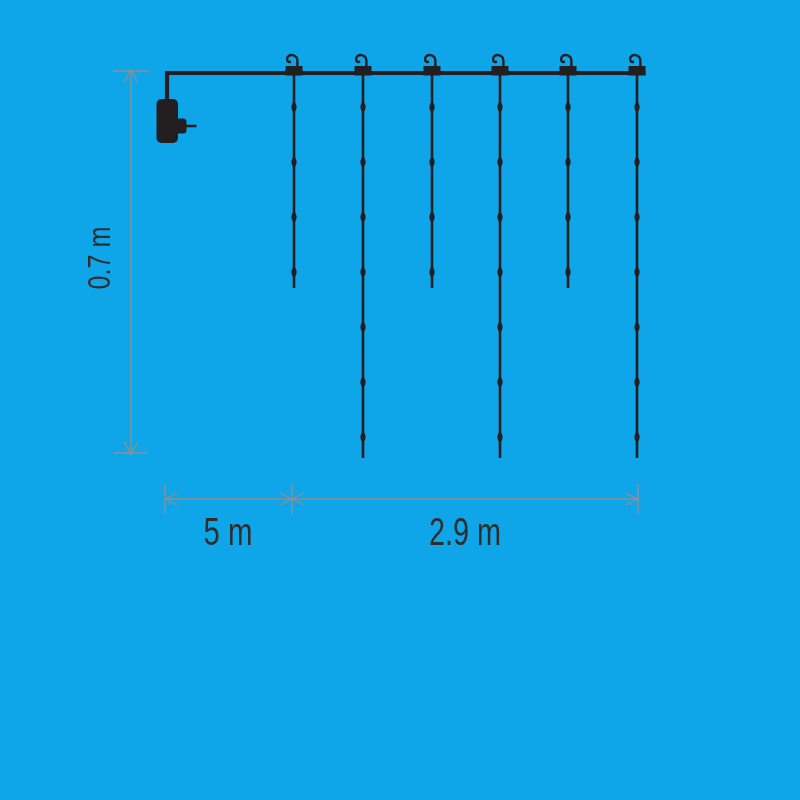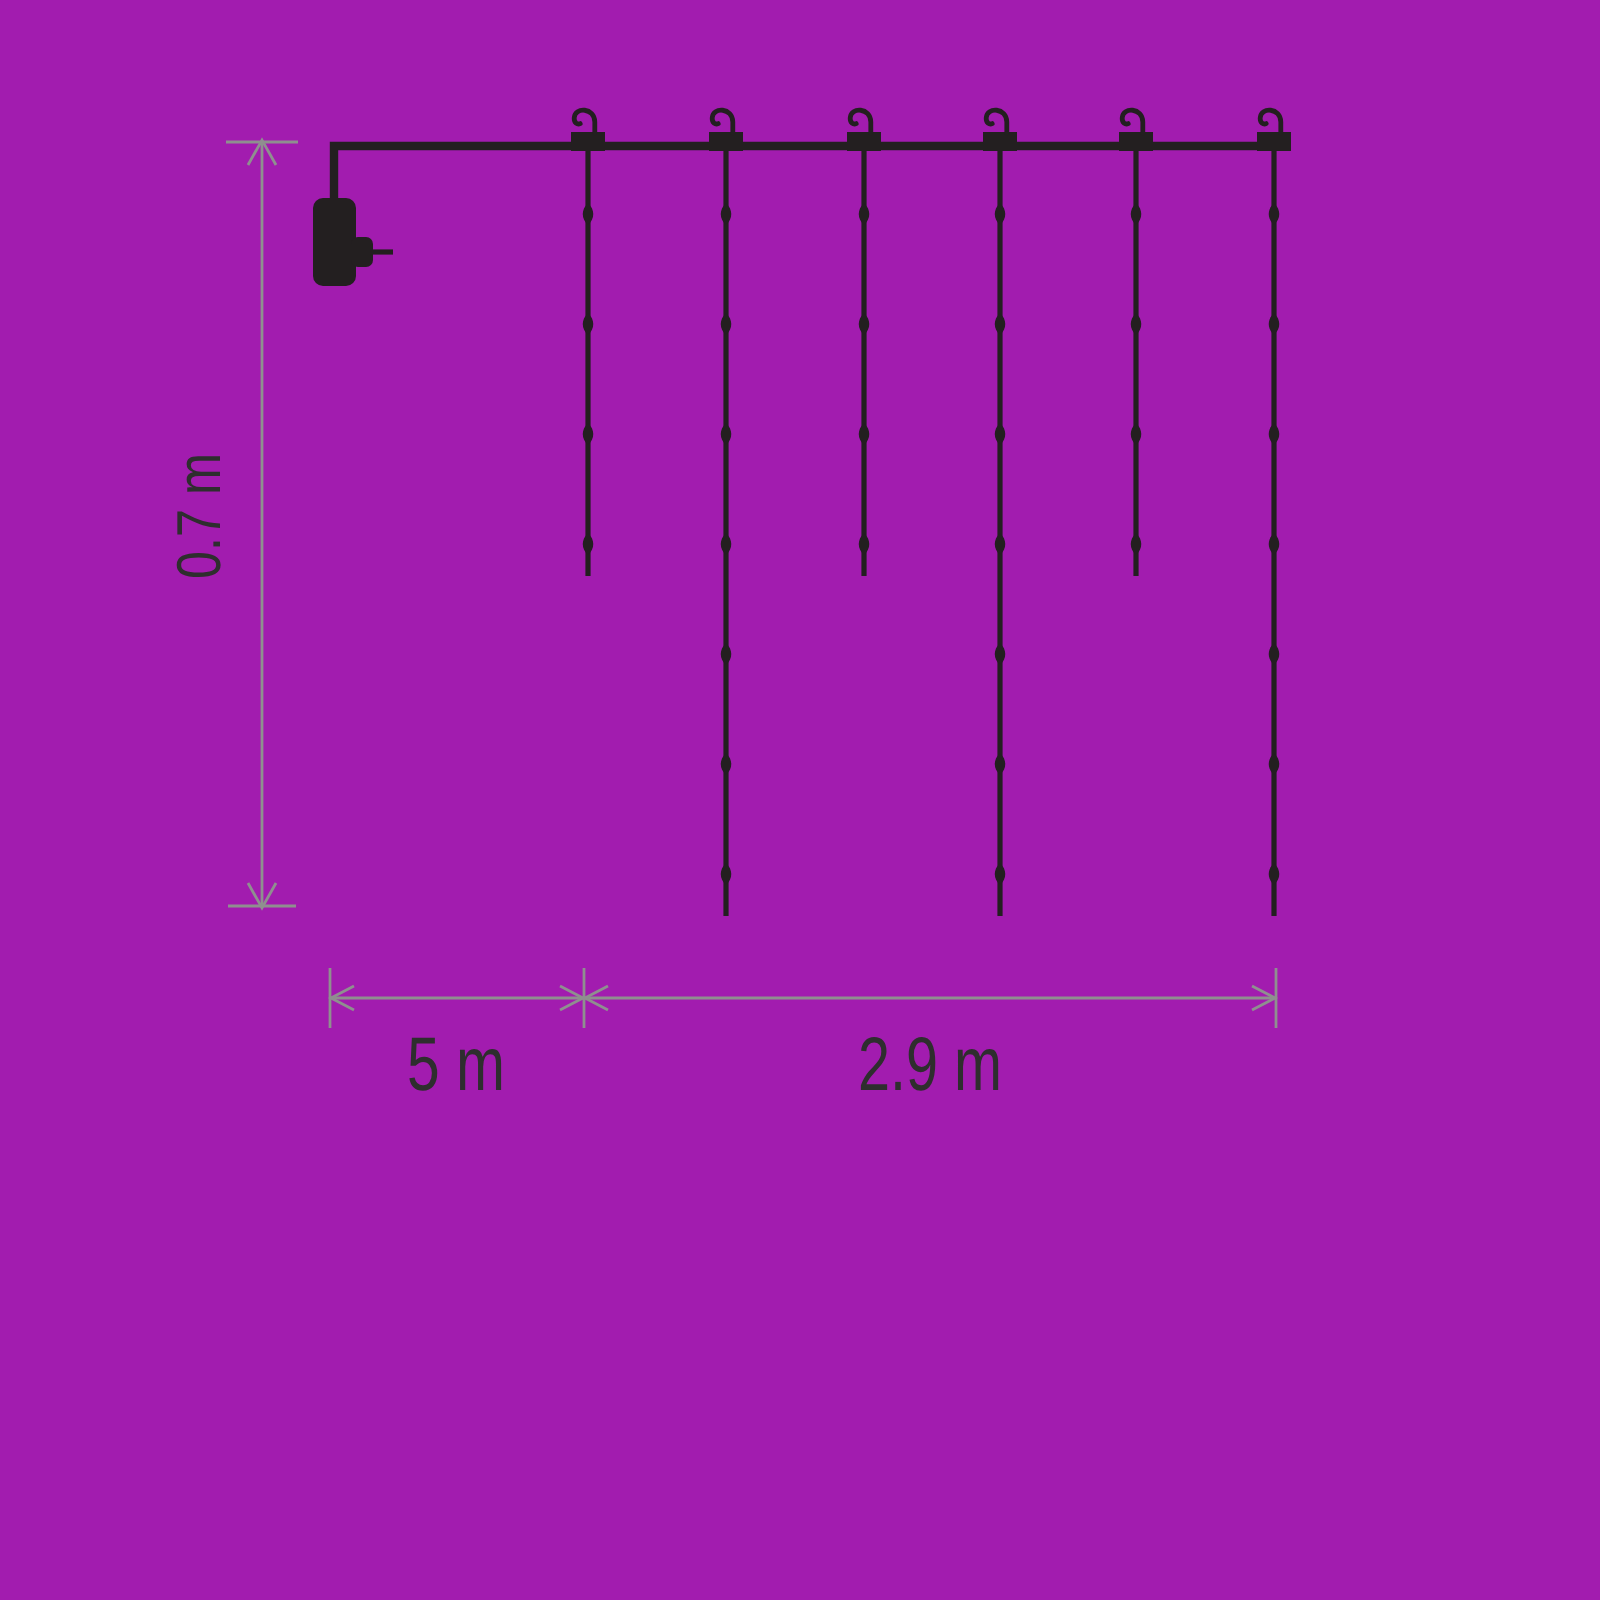--- a/index.html
+++ b/index.html
@@ -1,17 +1,17 @@
 <!DOCTYPE html>
 <html><head>
 <meta charset="utf-8">
 <style>
   html,body{margin:0;padding:0;background:#ffffff;}
   body{width:800px;height:800px;overflow:hidden;font-family:"Liberation Sans",sans-serif;}
-  .stage{position:relative;width:800px;height:800px;background:#a21caf;text-align:center;}
+  .stage{position:relative;width:800px;height:800px;background:#0ea5e9;text-align:center;}
   svg{display:block;}
   text{font-family:"Liberation Sans",sans-serif;}
 </style>
 </head>
 <body>
 
 <div class="stage">
   <svg id="diagram" width="800" height="800" viewBox="0 0 800 800">
     <g id="dim-layer">
         <line x1="131" y1="71" x2="131" y2="453" stroke="#8f8f8f" stroke-width="1.4" fill="none"></line>

